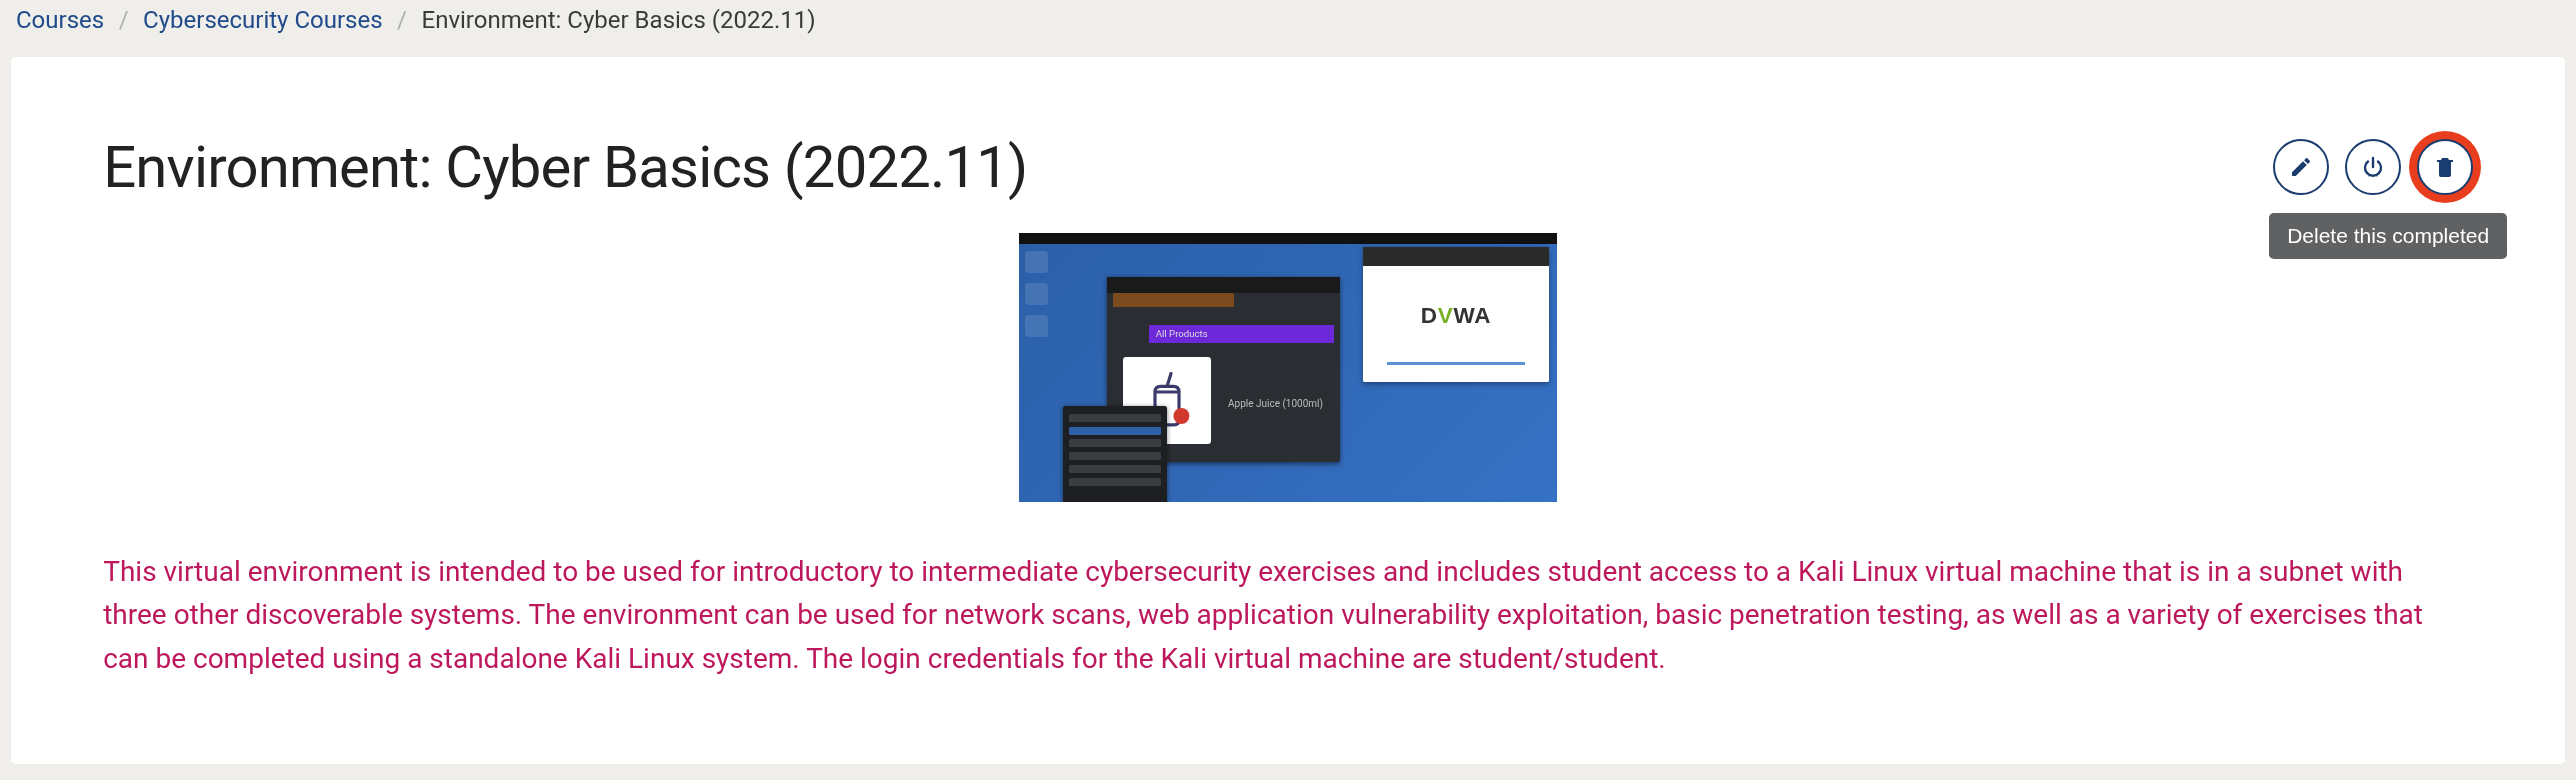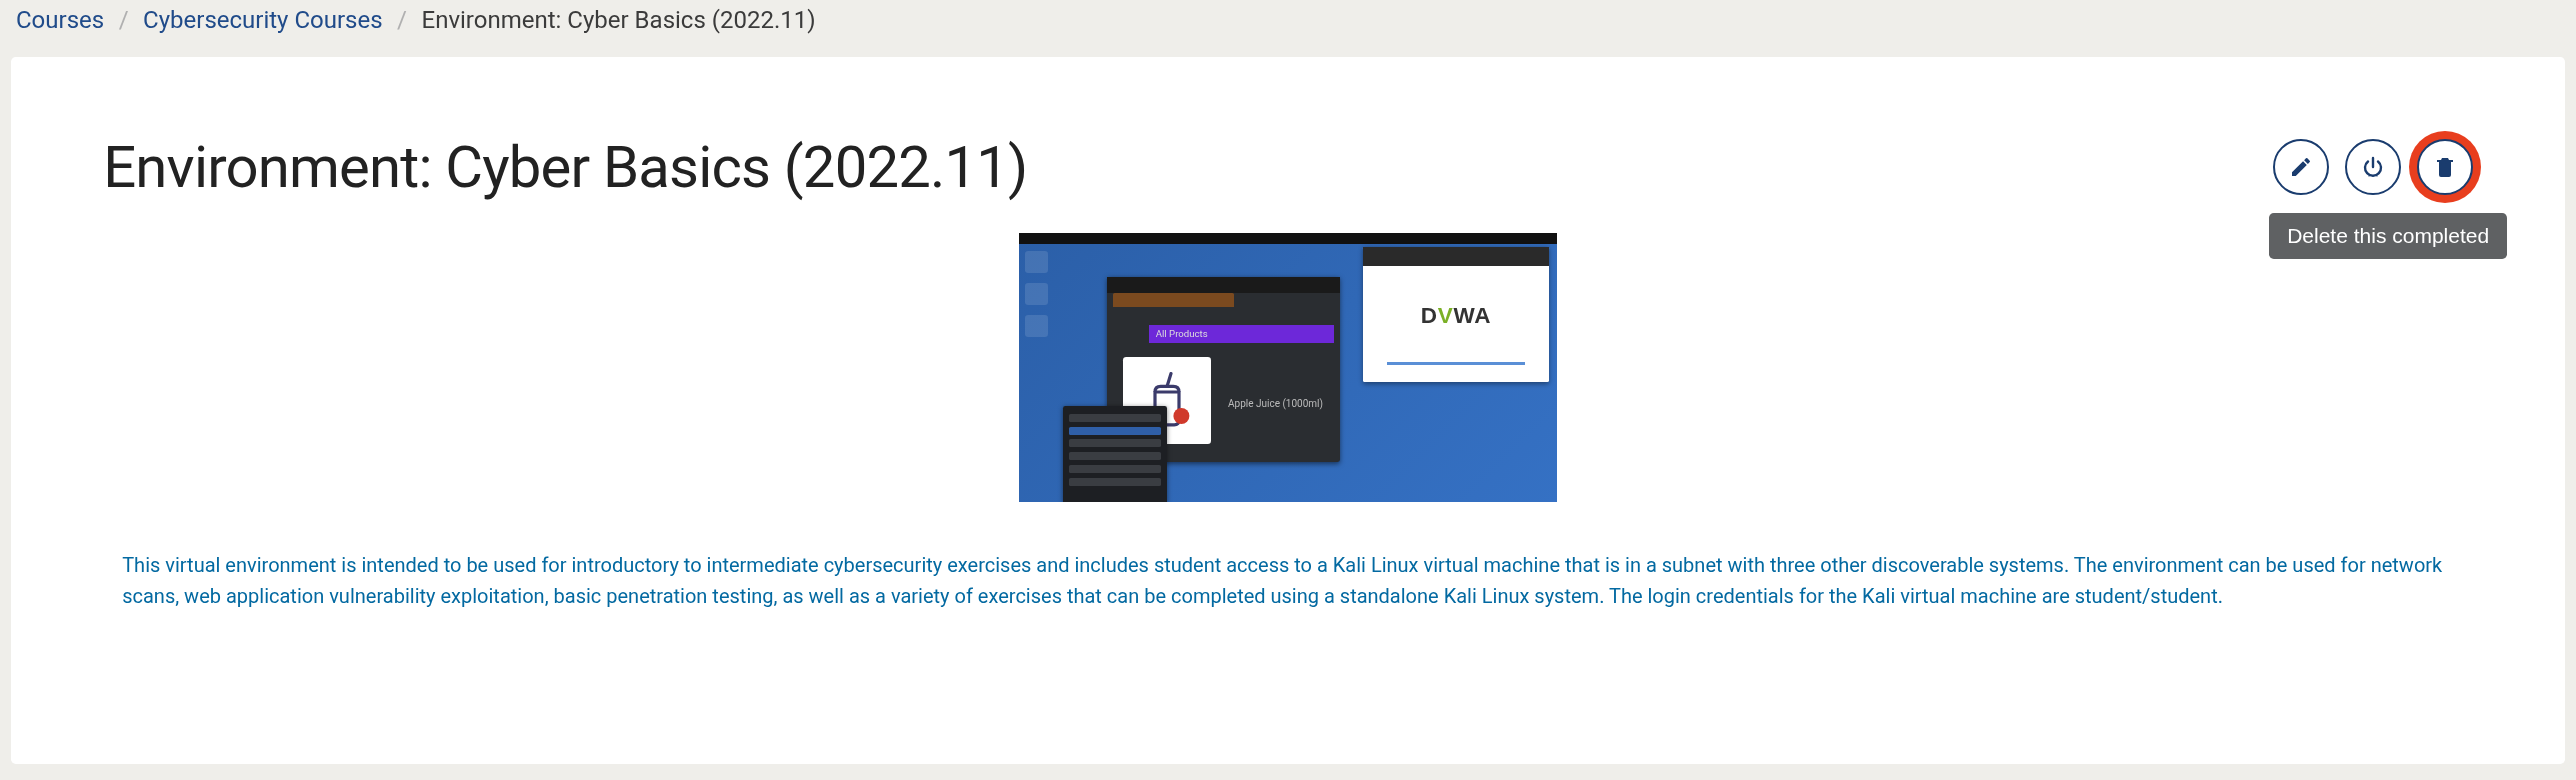--- a/index.html
+++ b/index.html
@@ -170,24 +170,23 @@
   .env-image .win3 .row.accent{ background:#2f5fa8; }
 
   
   .section-title {
     font-size: 34px;
     font-weight: 400;
     color: #222;
     margin-bottom: 22.5px;
   }
   .description-text {
-    font-size: 20px;
+    font-size: 28px;
     line-height: 1.55;
-    color: #0369a1;
-    margin-left: 19px;
+    color: #be185d;
   }
 </style>
 </head>
 <body>
 
 <nav class="breadcrumb">
   <a href="#">Courses</a>
   <span class="breadcrumb-sep">/</span>
   <a href="#">Cybersecurity Courses</a>
   <span class="breadcrumb-sep">/</span>

